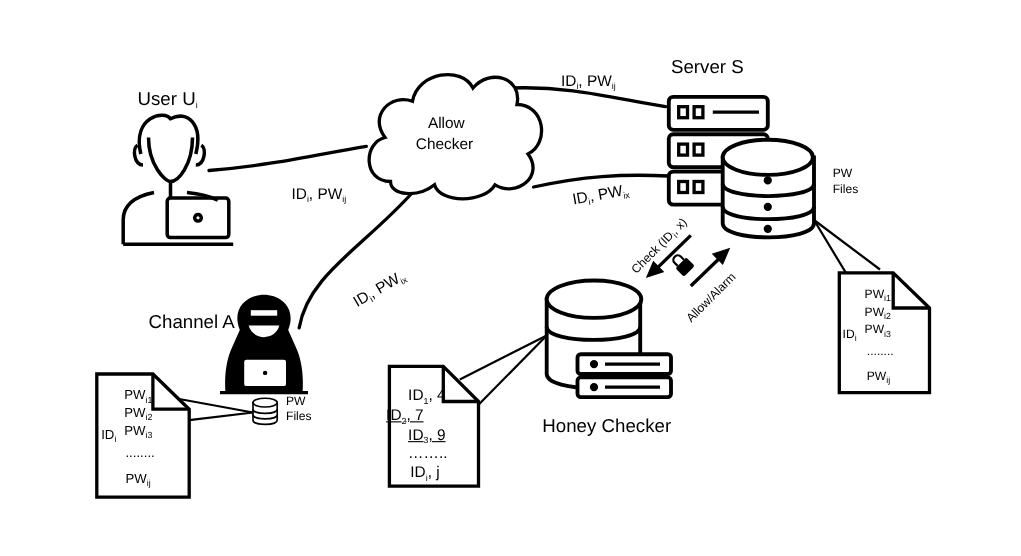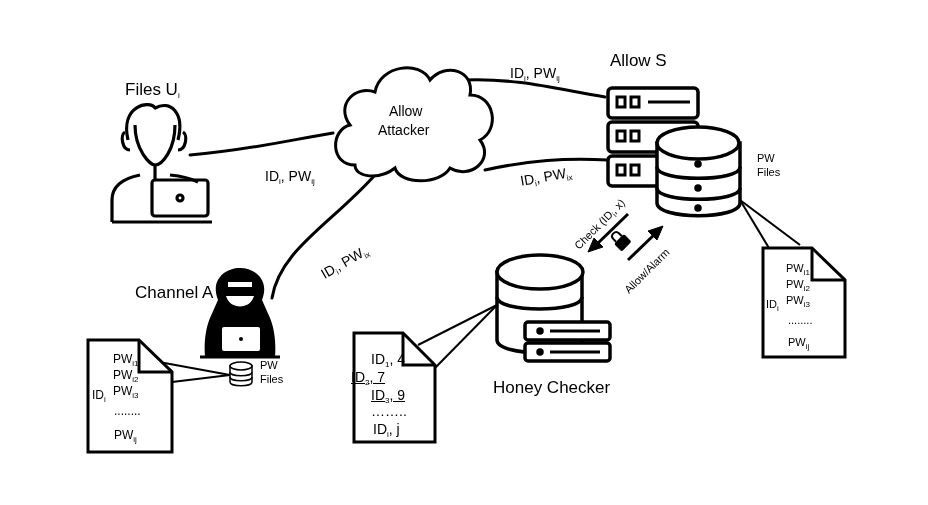--- a/index.html
+++ b/index.html
@@ -126,30 +126,30 @@
     <line x1="230" y1="375" x2="148" y2="360"></line>
     <line x1="230" y1="375" x2="172" y2="382"></line>
   </g>
 
   <g fill="#fff" stroke="#000" stroke-width="3">
     <path d="M88,340 L139,340 L172,372 L172,452 L88,452 Z"></path>
     <path d="M139,340 L139,372 L172,372" fill="none"></path>
   </g>
 </svg>
 
-<div class="lbl big" style="left:125px;top:80px;"><span>Files U</span><sub>i</sub></div>
+<div class="lbl big" style="left:125px;top:80px;"><span>User U</span><sub>i</sub></div>
 
-<div class="lbl big" style="left:610px;top:51px;">Allow S</div>
+<div class="lbl big" style="left:610px;top:51px;">Server S</div>
 
 <div class="lbl big" style="left:135px;top:283px;">Channel A</div>
 
 <div class="lbl big" style="left:493px;top:378px;">Honey Checker</div>
 
 <div class="lbl med" style="left:389px;top:103px;">Allow</div>
-<div class="lbl med" style="left:378px;top:122px;">Attacker</div>
+<div class="lbl med" style="left:378px;top:122px;">Checker</div>
 
 <div class="lbl med" style="left:265px;top:168px;"><span>ID</span><sub>i</sub><span>, PW</span><sub>ij</sub></div>
 
 <div class="lbl med" style="left:510px;top:65px;"><span>ID</span><sub>i</sub><span>, PW</span><sub>ij</sub></div>
 
 <div class="lbl med" style="left:519px;top:173px;transform:rotate(-10deg);transform-origin:left top;"><span>ID</span><sub>i</sub><span>, PW</span><sub>ix</sub></div>
 
 <div class="lbl med" style="left:318px;top:268px;transform:rotate(-30deg);transform-origin:left top;"><span>ID</span><sub>i</sub><span>, PW</span><sub>ix</sub></div>
 
 <div class="lbl xs" style="left:572px;top:243px;transform:rotate(-45deg);transform-origin:left top;"><span>Check (ID</span><sub>i</sub><span>, x)</span></div>

